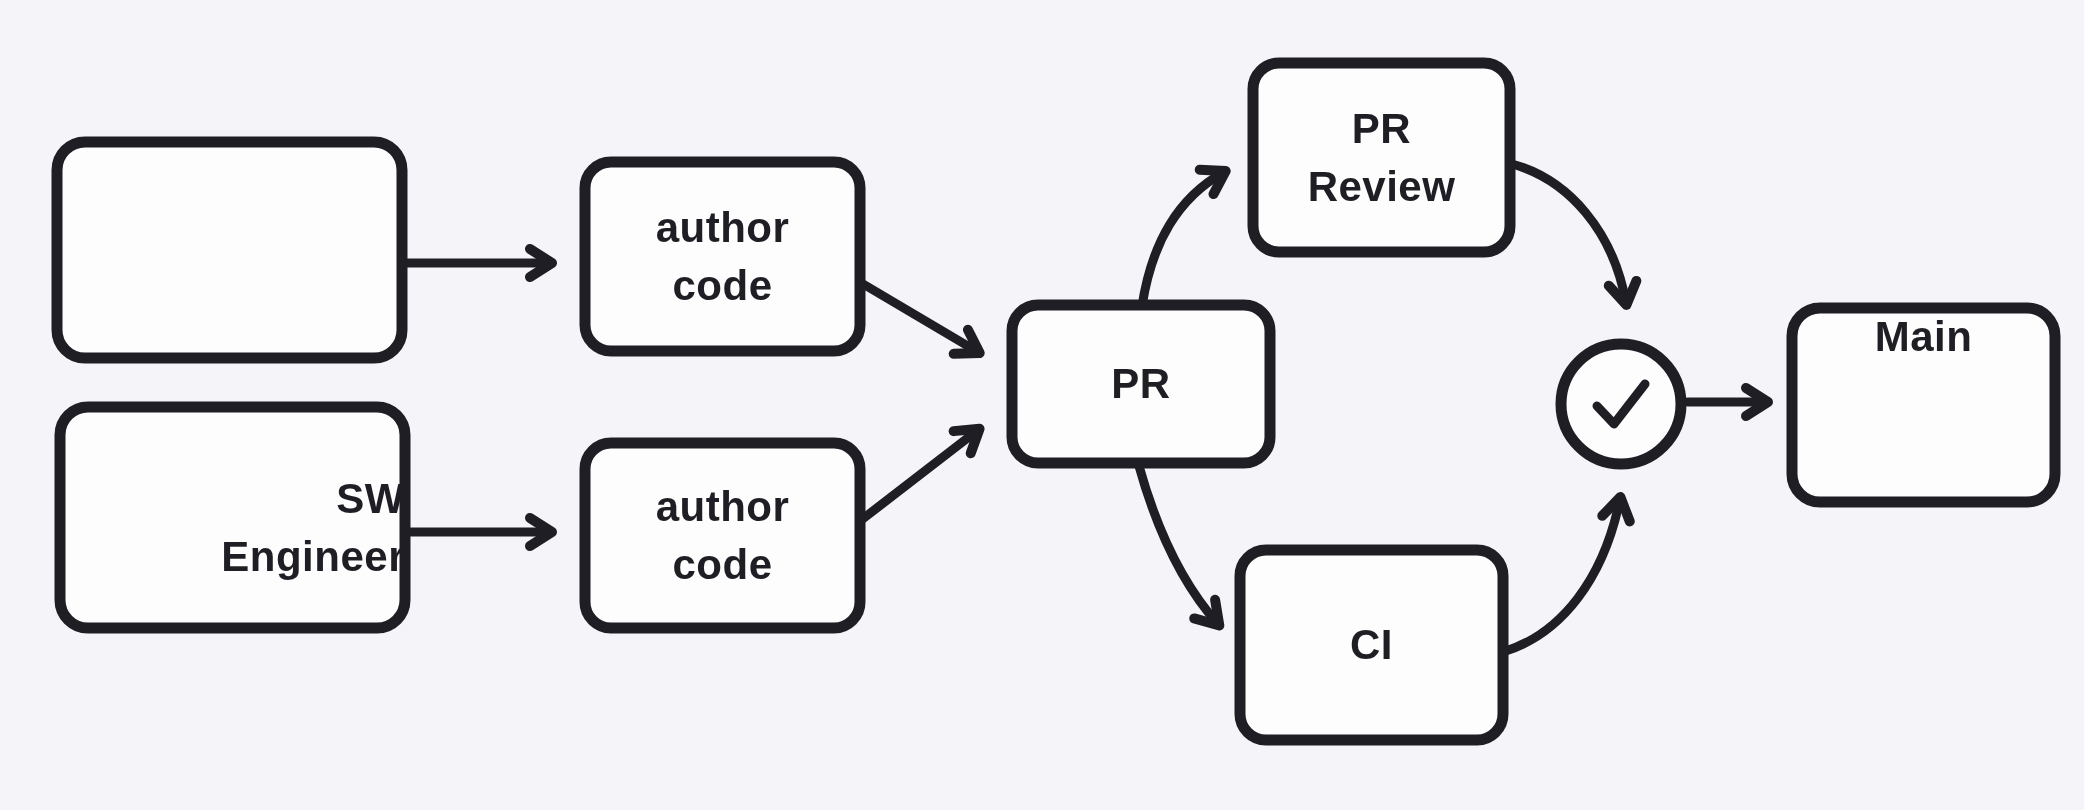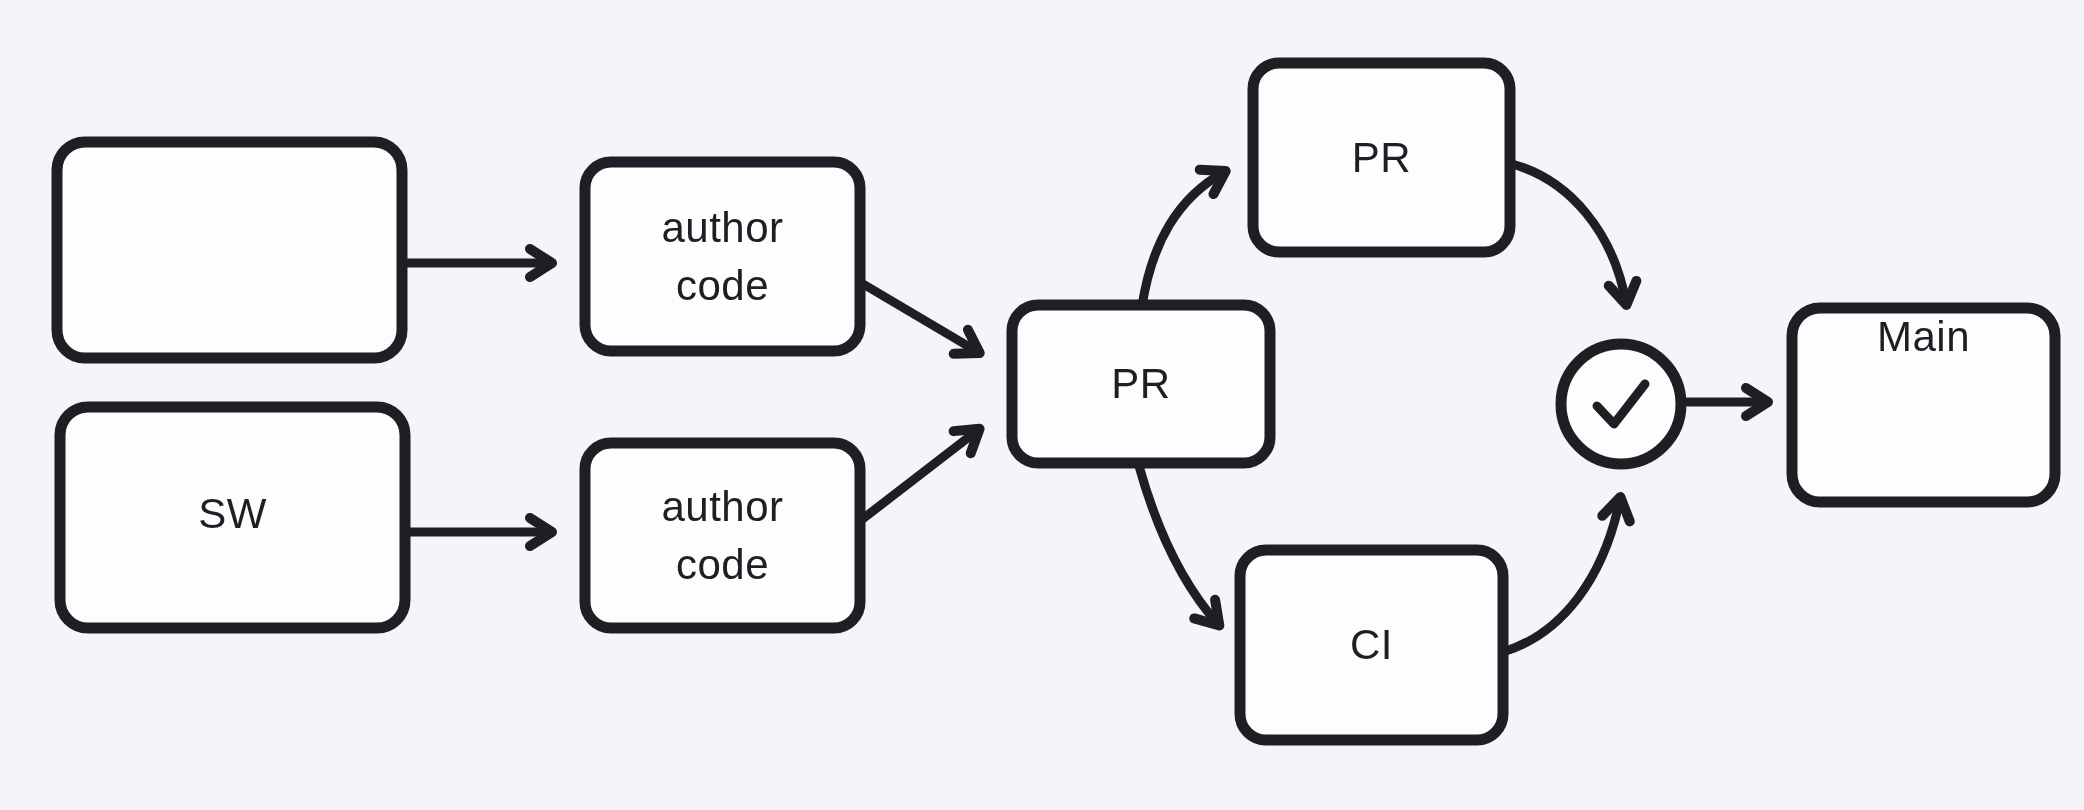--- a/index.html
+++ b/index.html
@@ -18,21 +18,21 @@
     left: 0; top: 0;
   }
   .node-label {
     position: absolute;
     display: flex;
     flex-direction: column;
     align-items: center;
     justify-content: center;
     text-align: center;
     color: #1e1e24;
-    font-weight: 400;
+    font-weight: 700;
     font-size: 42px;
     line-height: 58px;
     letter-spacing: 0.5px;
     pointer-events: none;
   }
   .node-label .line { white-space: nowrap; }
   .edge { fill: none; stroke: #1e1e24; stroke-width: 9; stroke-linecap: round; }
   .node-box { fill: #fdfdfe; stroke: #1e1e24; stroke-width: 11; }
   .check-stroke { fill: none; stroke: #1e1e24; stroke-width: 9; stroke-linecap: round; stroke-linejoin: round; }
 </style>
@@ -68,40 +68,42 @@
       <rect class="node-box" x="1012" y="305" width="258" height="158" rx="26" stroke="#1e1e24" fill="#fdfdfe"></rect>
       <rect class="node-box" x="1253" y="63" width="257" height="189" rx="26" stroke="#129e68" fill="#fdfdfe"></rect>
       <rect class="node-box" x="1240" y="550" width="263" height="190" rx="26" stroke="#129e68" fill="#fdfdfe"></rect>
       <rect class="node-box" x="1792" y="308" width="263" height="194" rx="28" stroke="#1e1e24" fill="#fdfdfe"></rect>
       <circle class="node-box" cx="1621" cy="404" r="60" stroke="#129e68" fill="#fdfdfe"></circle>
       <path class="check-stroke" d="M1597 406 L1614 424 L1645 384" stroke="#1e1e24"></path>
     </g>
   </svg>
 
 
-  <div class="node-label" style="left:60px; top:403px; width:345px; height:221px;">
+  <div class="node-label" style="left:60px; top:417px; width:345px; height:221px;align-items:flex-end;">
     <div class="line">SW</div>
+    <div class="line">Engineer</div>
   </div>
 
   <div class="node-label" style="left:585px; top:162px; width:275px; height:189px;">
     <div class="line">author</div>
     <div class="line">code</div>
   </div>
 
   <div class="node-label" style="left:585px; top:443px; width:275px; height:185px;">
     <div class="line">author</div>
     <div class="line">code</div>
   </div>
 
   <div class="node-label" style="left:1012px; top:305px; width:258px; height:158px;">
     <div class="line">PR</div>
   </div>
 
   <div class="node-label" style="left:1253px; top:63px; width:257px; height:189px;">
     <div class="line">PR</div>
+    <div class="line">Review</div>
   </div>
 
   <div class="node-label" style="left:1240px; top:550px; width:263px; height:190px;">
     <div class="line">CI</div>
   </div>
 
   <div class="node-label" style="left:1792px; top:308px; width:263px; height:194px;justify-content:space-between;">
     <div class="line">Main</div>
   </div>
 

